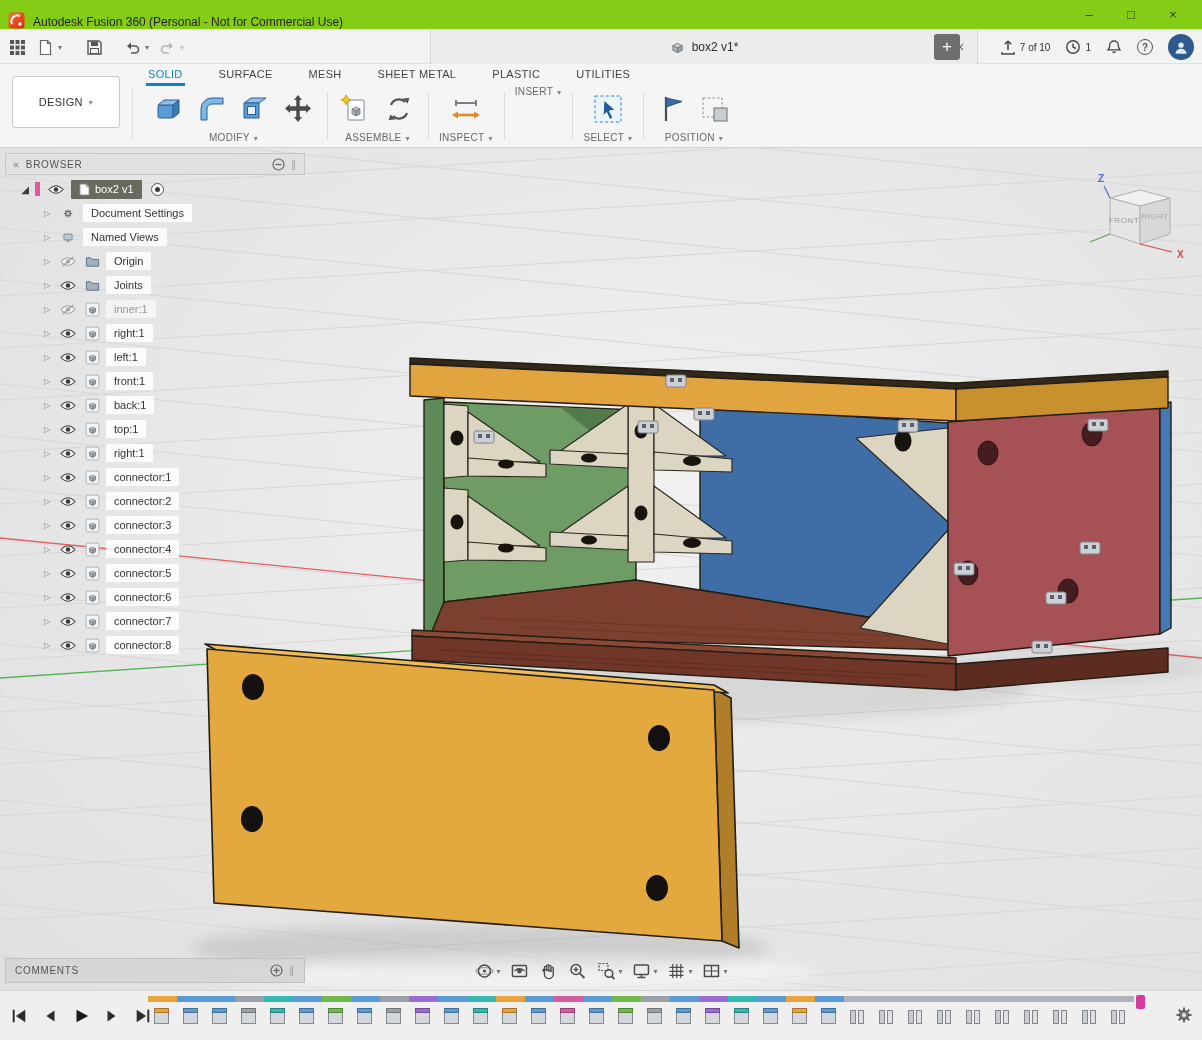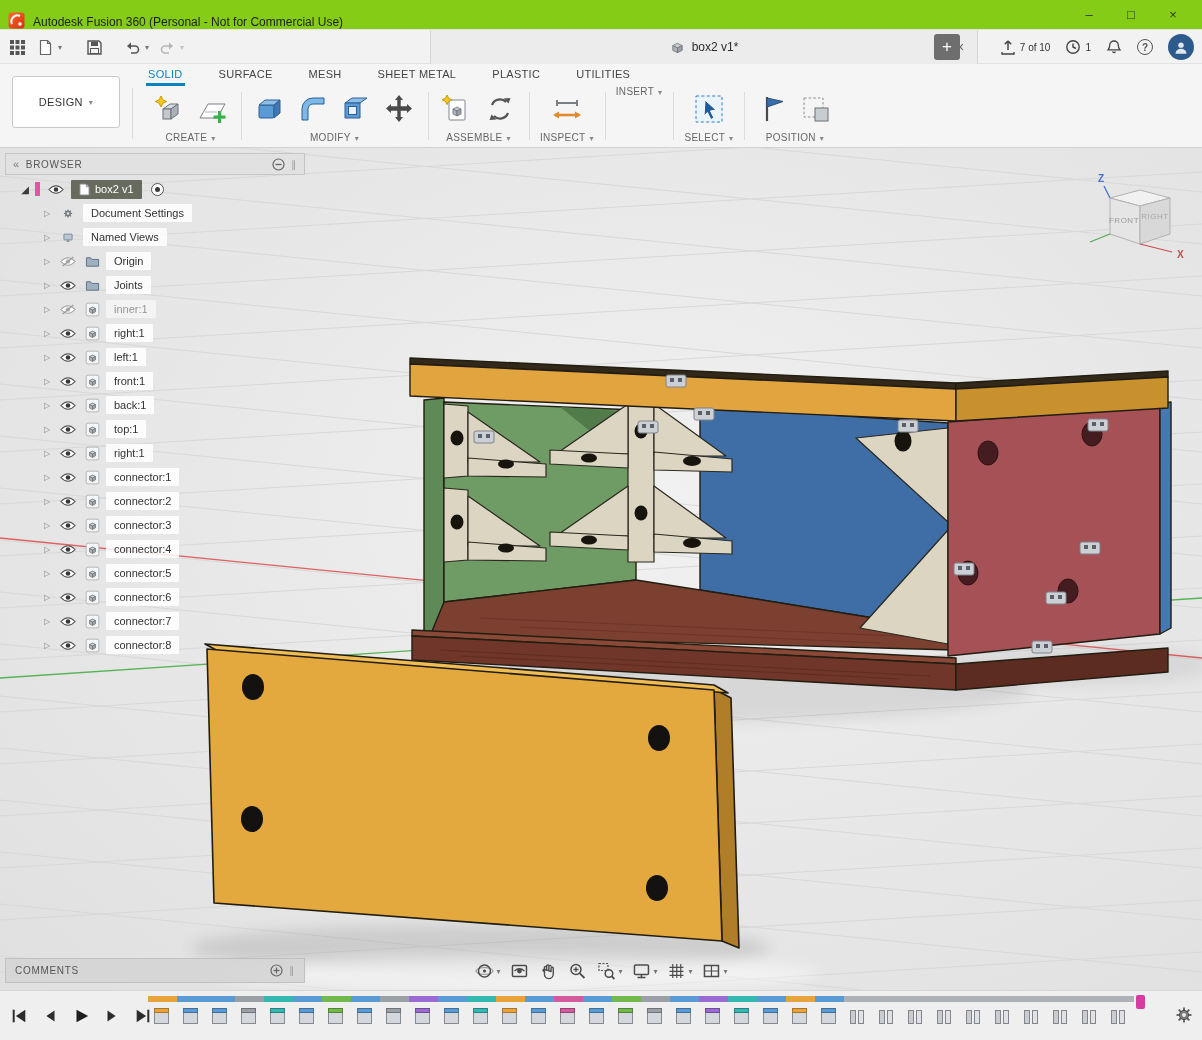--- a/index.html
+++ b/index.html
@@ -215,41 +215,20 @@
         <div class="rtab active">SOLID</div>
         <div class="rtab">SURFACE</div>
         <div class="rtab">MESH</div>
         <div class="rtab">SHEET METAL</div>
         <div class="rtab">PLASTIC</div>
         <div class="rtab">UTILITIES</div>
       </div>
     <div id="design-box">DESIGN</div>
     <div id="design-sep"></div>
     <div id="ribbon-groups">
-        <div class="grp">
-    <div class="grp-icons">
-            <span class="ric">
-              <svg viewBox="0 0 36 36">
-                <polygon points="12,18 19,13 27,13 20,18" fill="#d7dce0" stroke="#6b7076"></polygon>
-                <rect x="12" y="18" width="8" height="10" fill="#c3c9cf" stroke="#6b7076"></rect>
-                <polygon points="20,18 27,13 27,23 20,28" fill="#aab1b8" stroke="#6b7076"></polygon>
-                <path d="M10,5 l1.8,3.7 3.8,1.8 -3.8,1.8 -1.8,3.7 -1.8,-3.7 -3.8,-1.8 3.8,-1.8 z" fill="#f6c81e" stroke="#c79b12"></path>
-              </svg>
-            </span>
-            <span class="ric">
-              <svg viewBox="0 0 36 36">
-                <polygon points="6,27 14,13 31,13 23,27" fill="#ffffff" stroke="#7a7f85"></polygon>
-                <line x1="11" y1="21" x2="23" y2="21" stroke="#b0b5ba"></line>
-                <rect x="24" y="20" width="3.2" height="12" fill="#3fae49"></rect>
-                <rect x="19.5" y="24.5" width="12" height="3.2" fill="#3fae49"></rect>
-              </svg>
-            </span>
-          </div>
-    <div class="grp-label">CREATE</div>
-  </div>
         <div class="grp">
     <div class="grp-icons">
             <span class="ric">
               <svg viewBox="0 0 36 36">
                 <rect x="7" y="14" width="15" height="13" rx="1.5" fill="#5b9bd5" stroke="#2d5f96"></rect>
                 <polygon points="7,14 13,9 28,9 22,14" fill="#8fc0e8" stroke="#2d5f96"></polygon>
                 <polygon points="22,14 28,9 28,22 22,27" fill="#3d7ab5" stroke="#2d5f96"></polygon>
               </svg>
             </span>
             <span class="ric">

